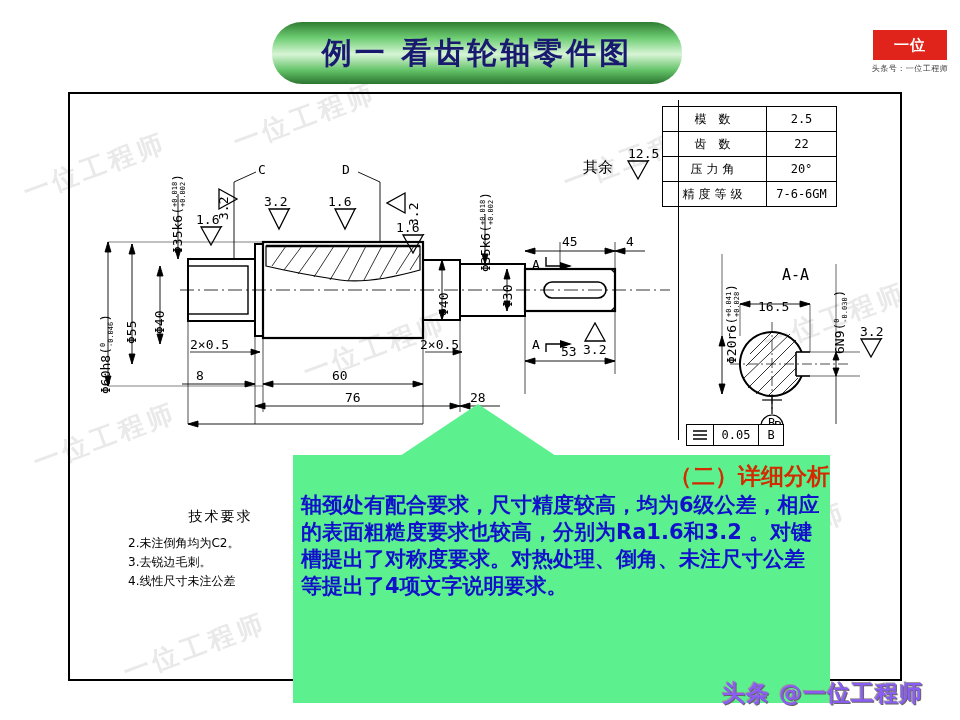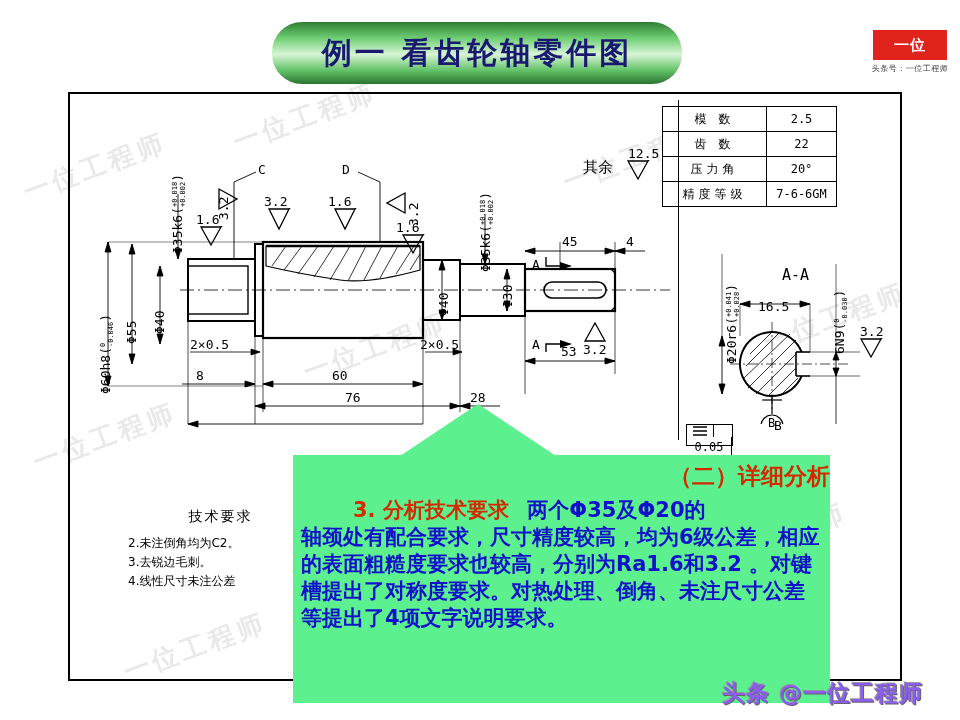--- a/index.html
+++ b/index.html
@@ -426,21 +426,21 @@
     <div class="dimtxt" style="left:698px;top:322px;font-size:12px;">B</div>
 
     <div class="dimtxt" style="left:790px;top:230px;">3.2</div>
     <svg style="position:absolute;left:788px;top:244px;" width="26" height="22">
       <polygon points="3,1 23,1 13,19" fill="none" stroke="#000" stroke-width="1.3"></polygon>
         <line x1="23" y1="1" x2="28" y2="-5" stroke="#000" stroke-width="1.3"></line>
     </svg>
 
     <div class="dimtxt" style="left:793px;top:242px;"></div>
 
-    <div style="position:absolute;left:616px;top:330px;display:flex;border:1px solid #000;height:20px;background:#fff;flex-direction:column;">
+    <div style="position:absolute;left:616px;top:330px;display:flex;border:1px solid #000;height:20px;background:#fff;">
       <div style="width:26px;border-right:1px solid #000;display:flex;align-items:center;justify-content:center;">
         <svg width="16" height="12">
             <line x1="1" y1="2" x2="15" y2="2" stroke="#000" stroke-width="1.5"></line>
             <line x1="1" y1="6" x2="15" y2="6" stroke="#000" stroke-width="1.5"></line>
             <line x1="1" y1="10" x2="15" y2="10" stroke="#000" stroke-width="1.5"></line>
           </svg>
       </div>
       <div style="width:44px;border-right:1px solid #000;font-size:12px;text-align:center;font-family:'DejaVu Sans Mono',monospace;line-height:20px;">0.05</div>
       <div style="width:24px;font-size:12px;text-align:center;font-family:'DejaVu Sans Mono',monospace;line-height:20px;">B</div>
     </div>
@@ -452,24 +452,20 @@
   <div id="tech-req">
     <div class="hd">技术要求</div>
     <div class="li">2.未注倒角均为C2。</div>
     <div class="li">3.去锐边毛刺。</div>
     <div class="li">4.线性尺寸未注公差</div>
   </div>
 
   <div id="callout-arrow"></div>
   <div id="callout">
     <div class="c-head">（二）详细分析</div>
-    <div style="margin-top:2px;">
-      <span class="c-sub">3.  分析技术要求</span>
-      <span class="c-inline" style="margin-left:14px;">两个Φ35及Φ20的</span>
-    </div>
     <div class="c-body">轴颈处有配合要求，尺寸精度较高，均为6级公差，相应的表面粗糙度要求也较高，分别为Ra1.6和3.2 。对键槽提出了对称度要求。对热处理、倒角、未注尺寸公差等提出了4项文字说明要求。</div>
   </div>
 
   <div id="bottom-wm">
     <span class="blk">头条 @一位工程师</span>
   </div>
 
 </div>
 
 </body></html>

